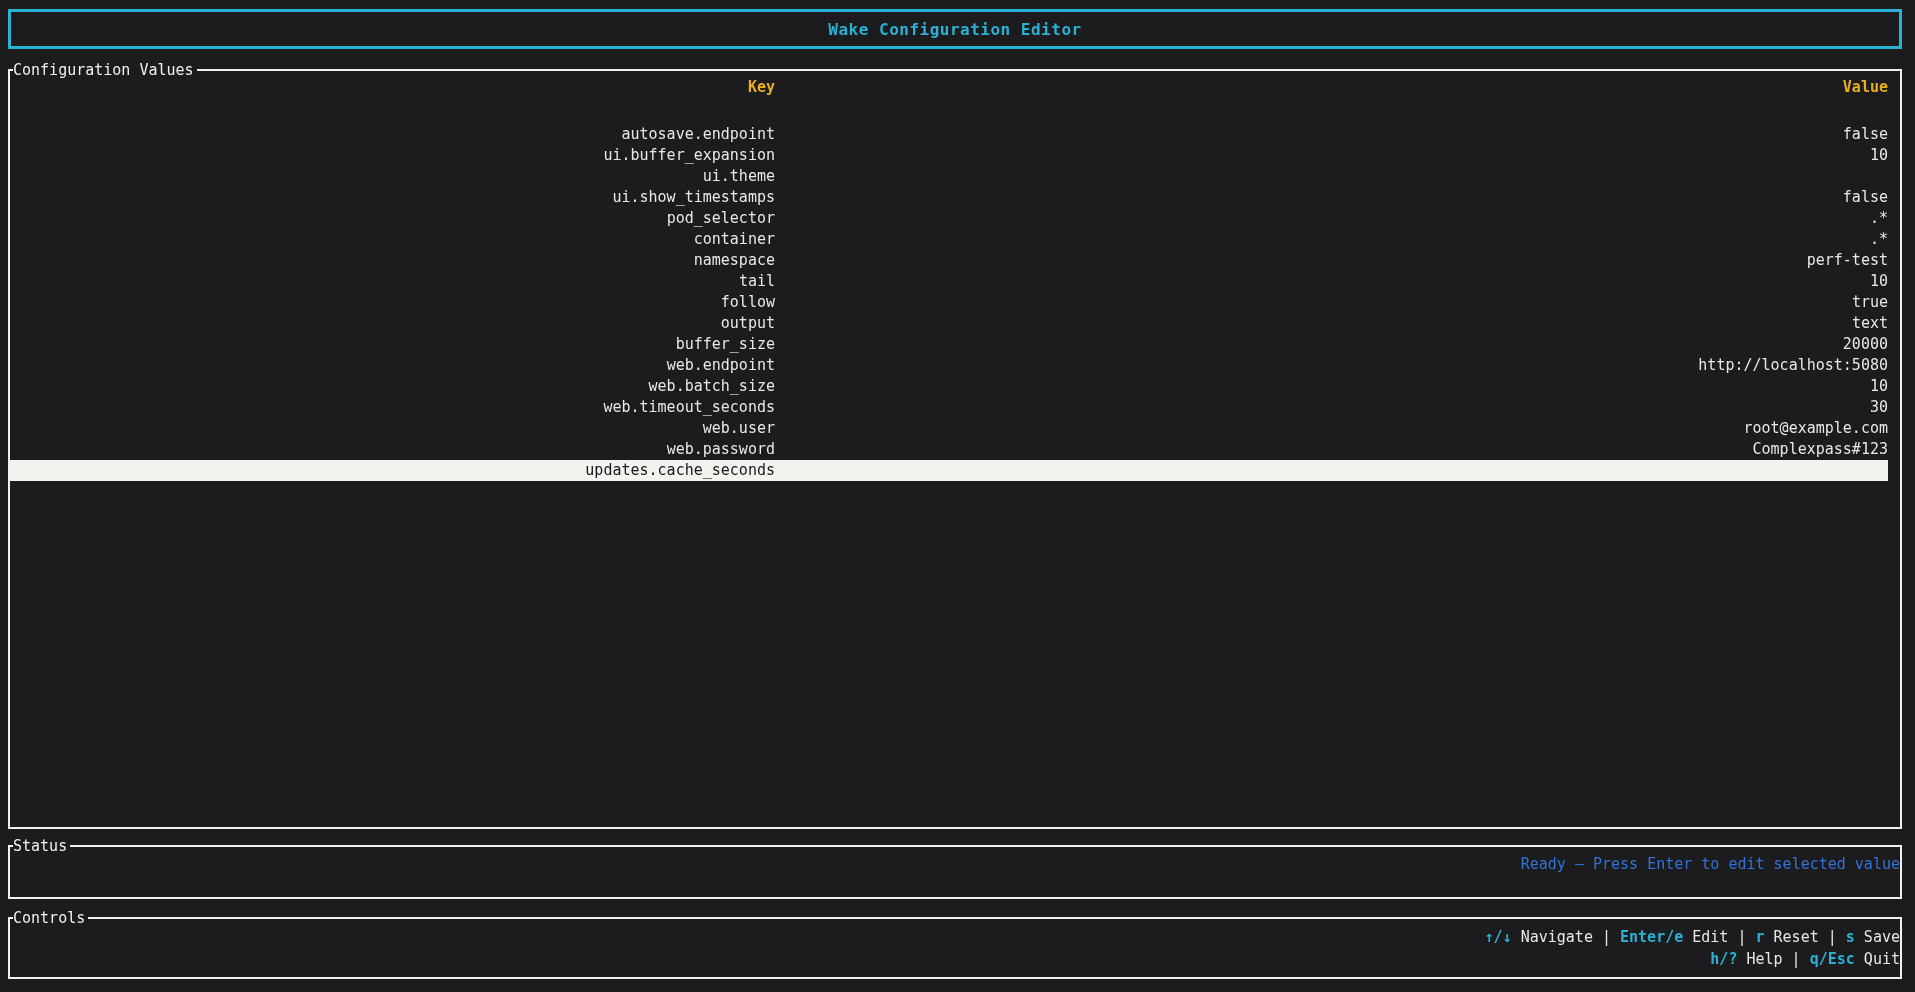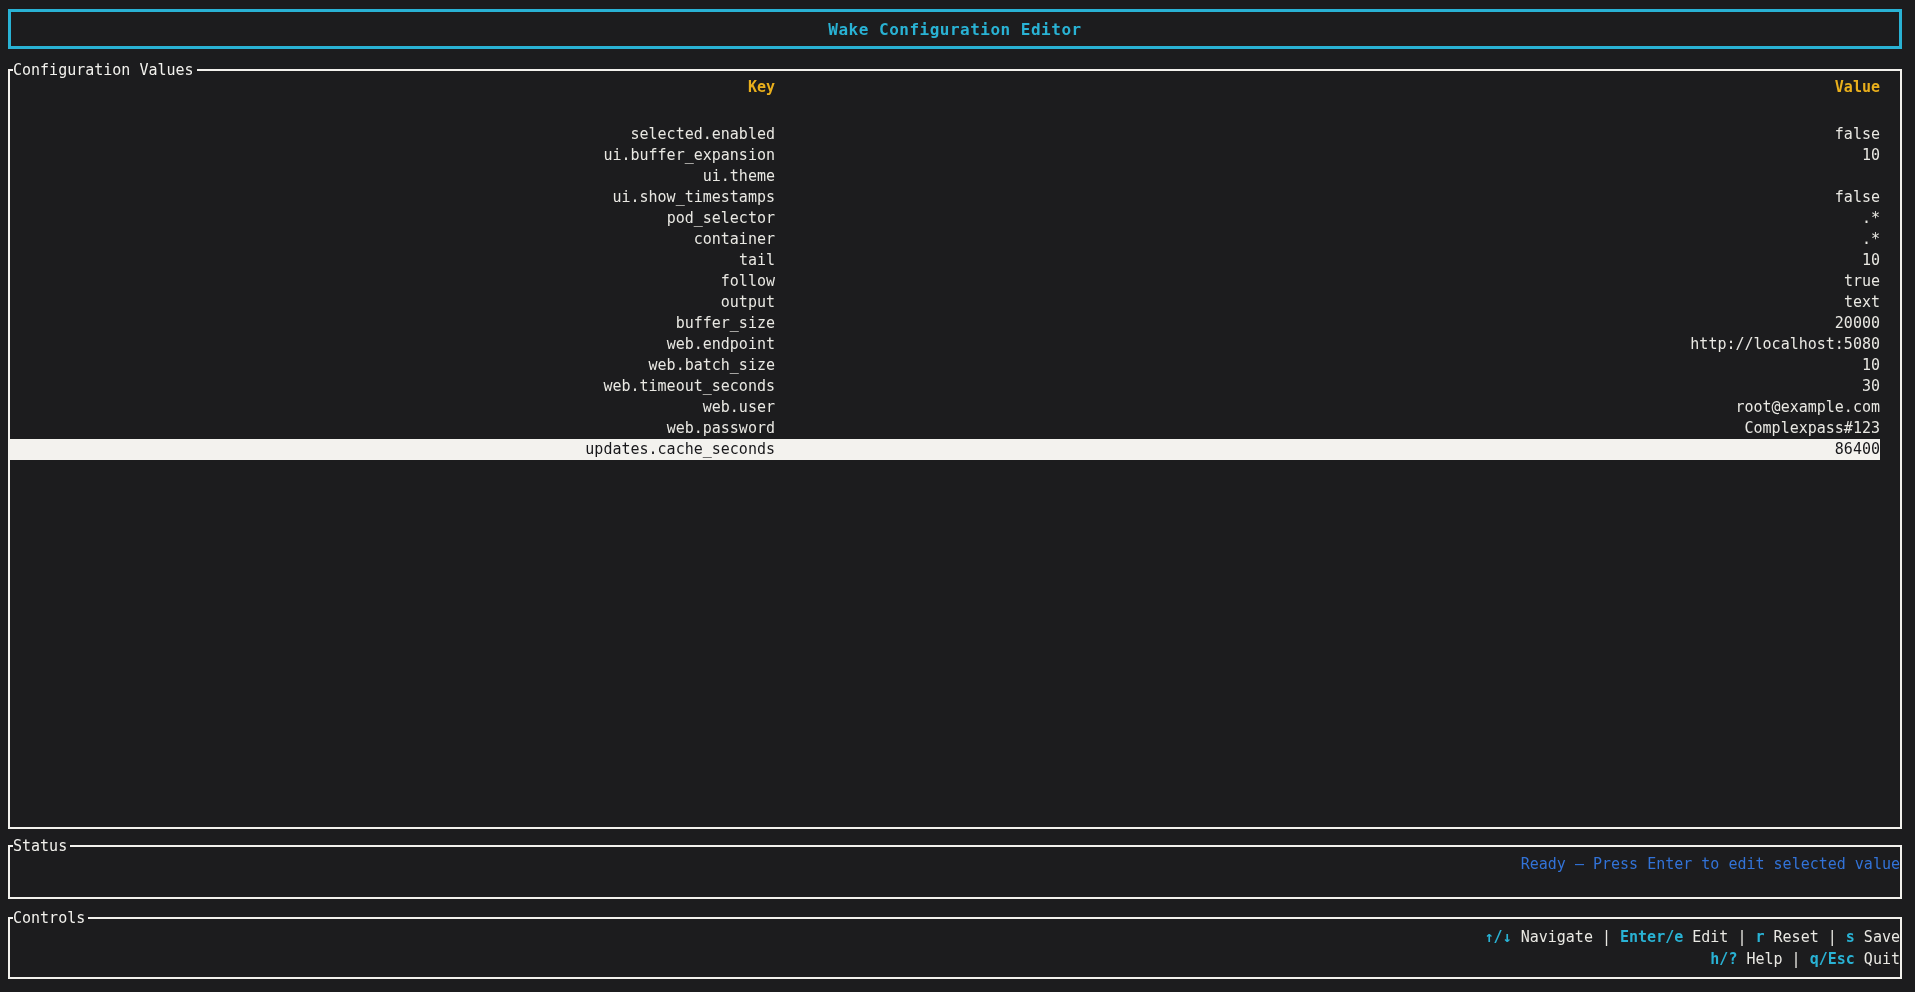--- a/index.html
+++ b/index.html
@@ -30,33 +30,34 @@
   .legend {
     position: absolute; top: -10px; left: 3px;
     background: var(--background, #1c1c1e);
     color: var(--panel-border, #f2f1ed);
     font-size: 15px; line-height: 18px; padding-right: 3px;
     white-space: pre;
   }
 
   
   .config-panel { height: 760px; margin-top: 20px; }
-  .table { padding-top: 6px; padding-right: 20px; border-radius: 15px; }
+  .table { padding-top: 6px; padding-right: 12px; border-radius: 15px; }
   .header-row {
     display: flex; height: 21px; line-height: 21px;
     color: var(--header-gold, #e9af1c); font-weight: bold; font-size: 15px;
   }
   .spacer { height: 26px; }
   .row {
     display: flex; height: 21px; line-height: 21px;
     font-size: 15px; color: var(--row-text, #e9e8e3);
   }
   .row.selected {
     background: var(--selected-bg, #f3f2ee);
     color: var(--selected-text, #17171a);
+    flex-direction: column;
   }
   .cell-key { width: 765px; padding-left: 6px; box-sizing: border-box; white-space: pre; overflow: hidden; }
   .cell-value { flex: 1; white-space: pre; overflow: hidden; }
 
   
   .status-panel { height: 54px; margin-top: 16px; }
   .status-message {
     color: var(--status-blue, #3273d8);
     font-size: 15px; line-height: 24px; padding: 5px 0 0 6px; white-space: pre;
   }
@@ -80,41 +81,45 @@
   <div class="panel config-panel">
     <span class="legend">Configuration Values</span>
     <div class="table">
       <div class="header-row">
         <span class="cell-key">Key</span>
         <span class="cell-value">Value</span>
       </div>
       <div class="spacer"></div>
       <div id="rows">
           <div class="row">
-            <span class="cell-key">selected.enabled</span>
+            <span class="cell-key">autosave.endpoint</span>
             <span class="cell-value">false</span>
           </div>
           <div class="row">
             <span class="cell-key">ui.buffer_expansion</span>
             <span class="cell-value">10</span>
           </div>
           <div class="row">
             <span class="cell-key">ui.theme</span>
           </div>
           <div class="row">
             <span class="cell-key">ui.show_timestamps</span>
             <span class="cell-value">false</span>
           </div>
           <div class="row">
             <span class="cell-key">pod_selector</span>
             <span class="cell-value">.*</span>
           </div>
           <div class="row">
             <span class="cell-key">container</span>
             <span class="cell-value">.*</span>
+          </div>
+          <div class="row">
+            <span class="cell-key">namespace</span>
+            <span class="cell-value">perf-test</span>
           </div>
           <div class="row">
             <span class="cell-key">tail</span>
             <span class="cell-value">10</span>
           </div>
           <div class="row">
             <span class="cell-key">follow</span>
             <span class="cell-value">true</span>
           </div>
           <div class="row">

